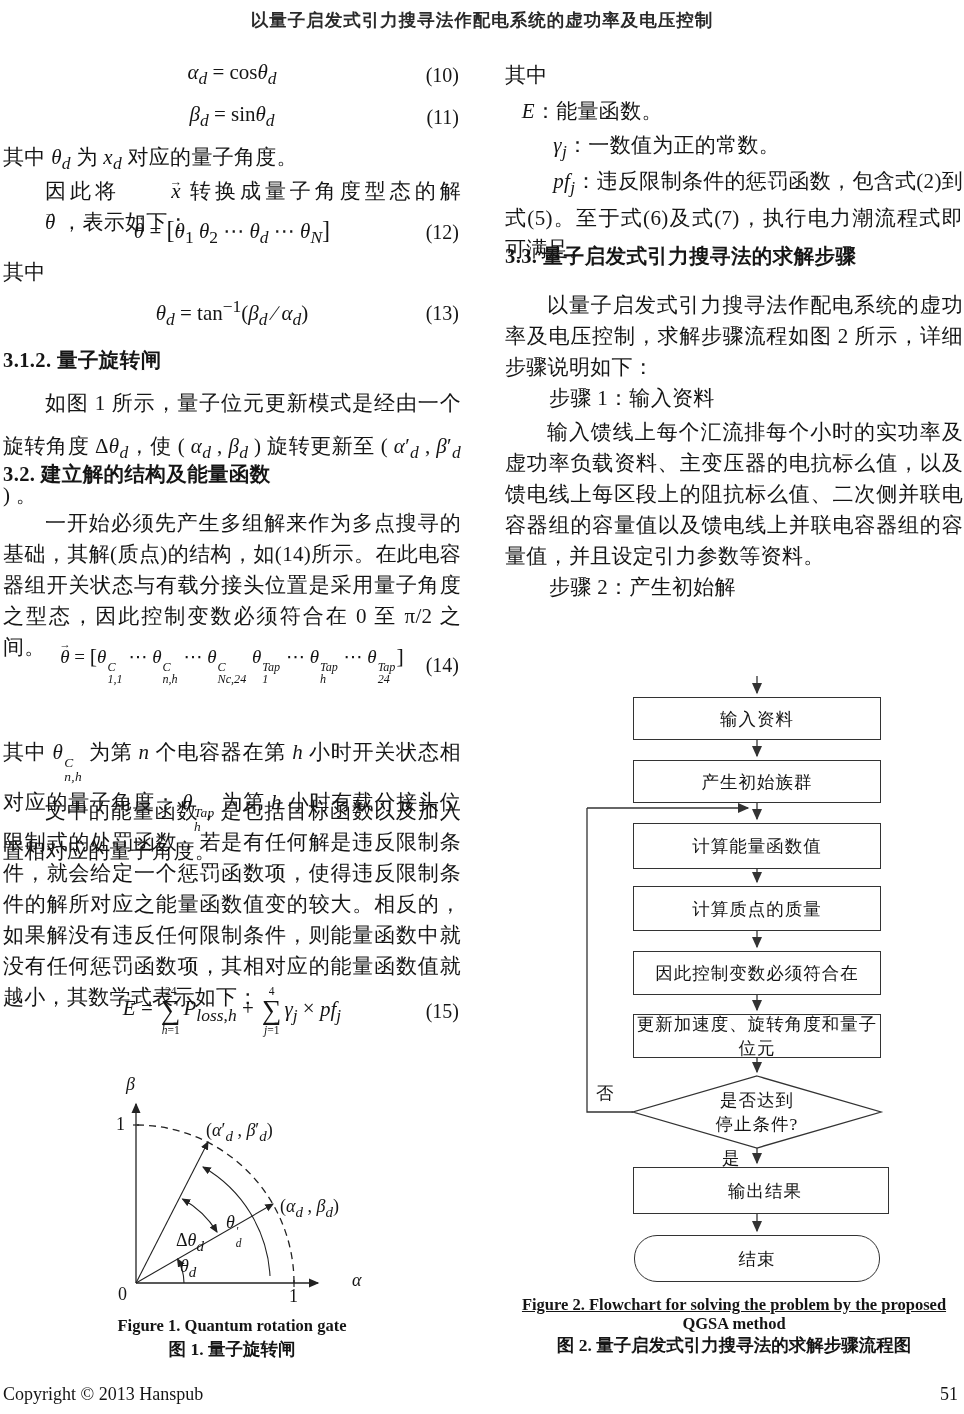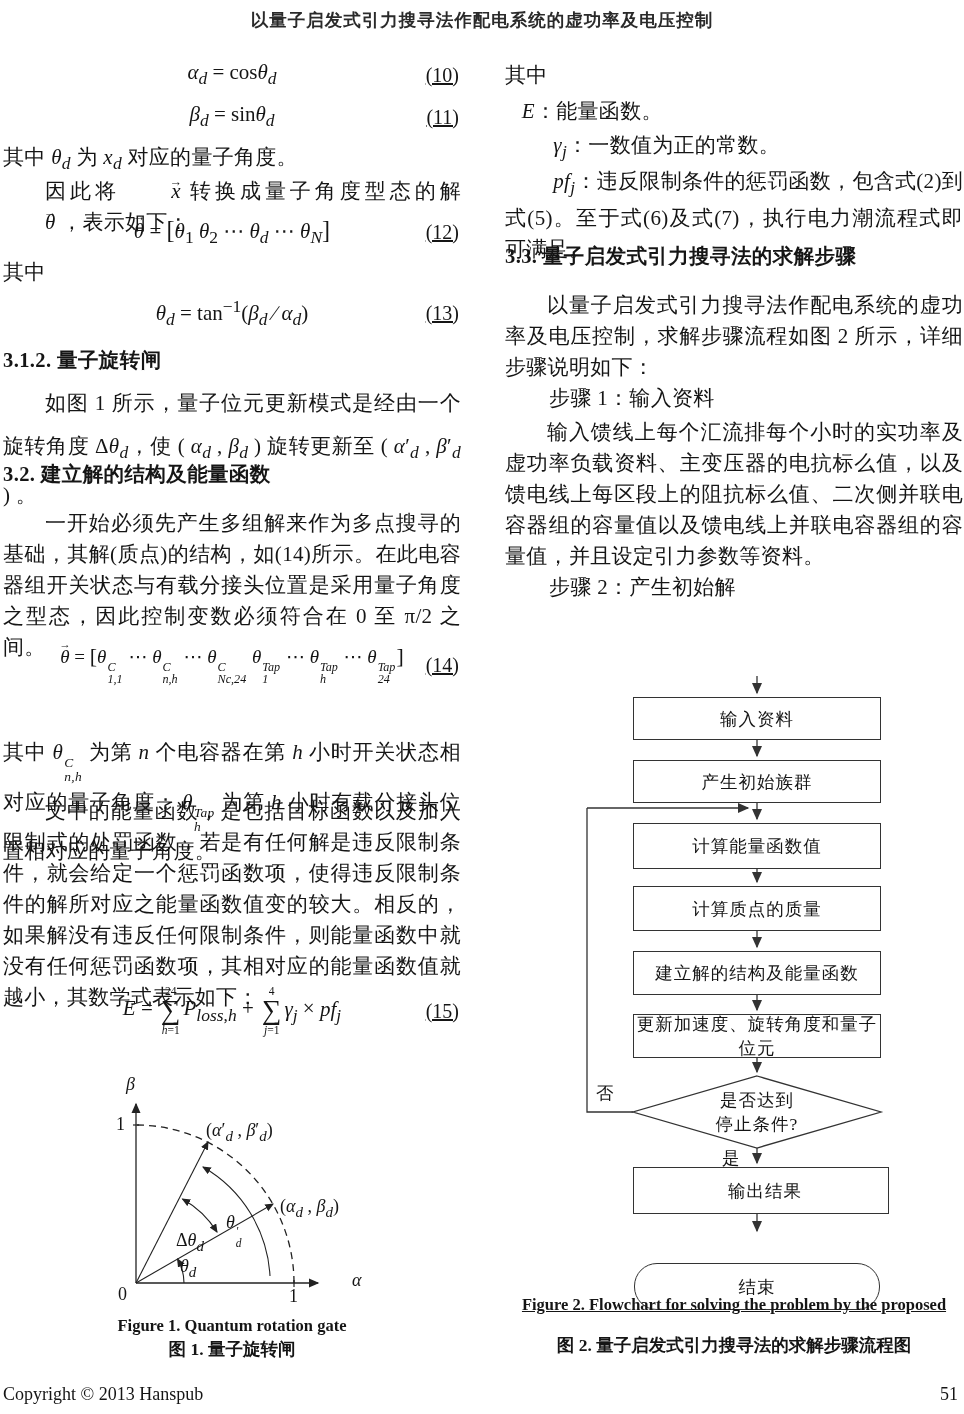--- a/index.html
+++ b/index.html
@@ -6,21 +6,21 @@
   #page{position:relative;width:964px;height:1414px;background:#fff;overflow:hidden;
         font-family:"Liberation Serif","DejaVu Serif",serif;color:#151515;}
   .blk{position:absolute;}
   .colL{left:3px;width:458px;}
   .colR{left:505px;width:458px;}
   .para{font-size:21px;line-height:31px;text-align:justify;letter-spacing:0.3px;}
   .indent{text-indent:2em;}
   .sechead{font-size:20.5px;font-weight:700;letter-spacing:0.4px;}
   .eqrow{display:flex;align-items:center;justify-content:center;}
   .eqbody{font-size:21px;text-align:center;}
-  .eqnum{position:absolute;right:2px;font-size:20px;text-decoration:underline;}
+  .eqnum{position:absolute;right:2px;font-size:20px;}
   .vec{position:relative;display:inline-block;}
   .va{position:absolute;left:50%;transform:translateX(-50%);top:-0.72em;font-size:0.6em;font-style:normal;}
   .ss{display:inline-flex;flex-direction:column;align-items:flex-start;vertical-align:-0.62em;line-height:1.05;font-size:0.64em;margin:0 1px;font-style:italic;}
   .ss span{display:block;}
   .sum{display:inline-flex;flex-direction:column;align-items:center;vertical-align:middle;line-height:1;margin:0 3px;}
   .sum .lim{font-size:0.55em;line-height:1.1;font-style:normal;}
   .sum .sig{font-size:1.3em;line-height:0.95;}
   .big{font-size:1.15em;}
   
   #fig1{position:absolute;left:30px;top:1072px;width:400px;height:240px;}
@@ -175,32 +175,33 @@
       <path d="M275,528 L275,543" stroke="#333" stroke-width="1.3" marker-end="url(#ah)"></path>
       <path d="M275,592 L275,611" stroke="#333" stroke-width="1.3" marker-end="url(#ah)"></path>
       <path d="M151,492 L105,492 L105,188" stroke="#333" stroke-width="1.3" fill="none"></path>
       <path d="M105,188 L266,188" stroke="#333" stroke-width="1.3" marker-end="url(#ah)"></path>
       <polygon points="275,456 399,492 275,528 151,492" fill="#ffffff" stroke="#333" stroke-width="1.3"></polygon>
     </svg>
     <div class="fbox" style="left:151px;top:77px;width:246px;height:41px;">输入资料</div>
     <div class="fbox" style="left:151px;top:140px;width:246px;height:41px;">产生初始族群</div>
     <div class="fbox" style="left:151px;top:203px;width:246px;height:44px;">计算能量函数值</div>
     <div class="fbox" style="left:151px;top:266px;width:246px;height:43px;">计算质点的质量</div>
-    <div class="fbox" style="left:151px;top:331px;width:246px;height:42px;">建立解的结构及能量函数</div>
+    <div class="fbox" style="left:151px;top:331px;width:246px;height:42px;">因此控制变数必须符合在</div>
     <div class="fbox" style="left:151px;top:394px;width:246px;height:42px;">更新加速度、旋转角度和量子位元</div>
     <div class="dlabel" style="left:175px;top:460px;width:200px;height:64px;">
       <span>是否达到</span>
       <span>停止条件?</span>
     </div>
     <div class="fbox" style="left:151px;top:547px;width:246px;height:45px;padding-left:8px;">输出结果</div>
-    <div class="fbox stadium" style="left:152px;top:615px;width:244px;height:45px;margin-top:28px;">结束</div>
+    <div class="fbox stadium" style="left:152px;top:615px;width:244px;height:45px;">结束</div>
     <div class="flowlab" style="left:114px;top:461px;">否</div>
     <div class="flowlab" style="left:240px;top:526px;">是</div>
   </div>
   <div class="blk colR figcap-en" style="top:1295px;text-decoration:underline;">Figure 2. Flowchart for solving the problem by the proposed</div>
+  <div class="blk colR figcap-en" style="top:1314px;">QGSA method</div>
   <div class="blk colR figcap-zh" style="top:1333px;">图 2. 量子启发式引力搜寻法的求解步骤流程图</div>
 
   <div id="footer">
     <span>Copyright © 2013 Hanspub</span>
     <span class="fr">51</span>
   </div>
 
 </div>
 
 </body></html>

